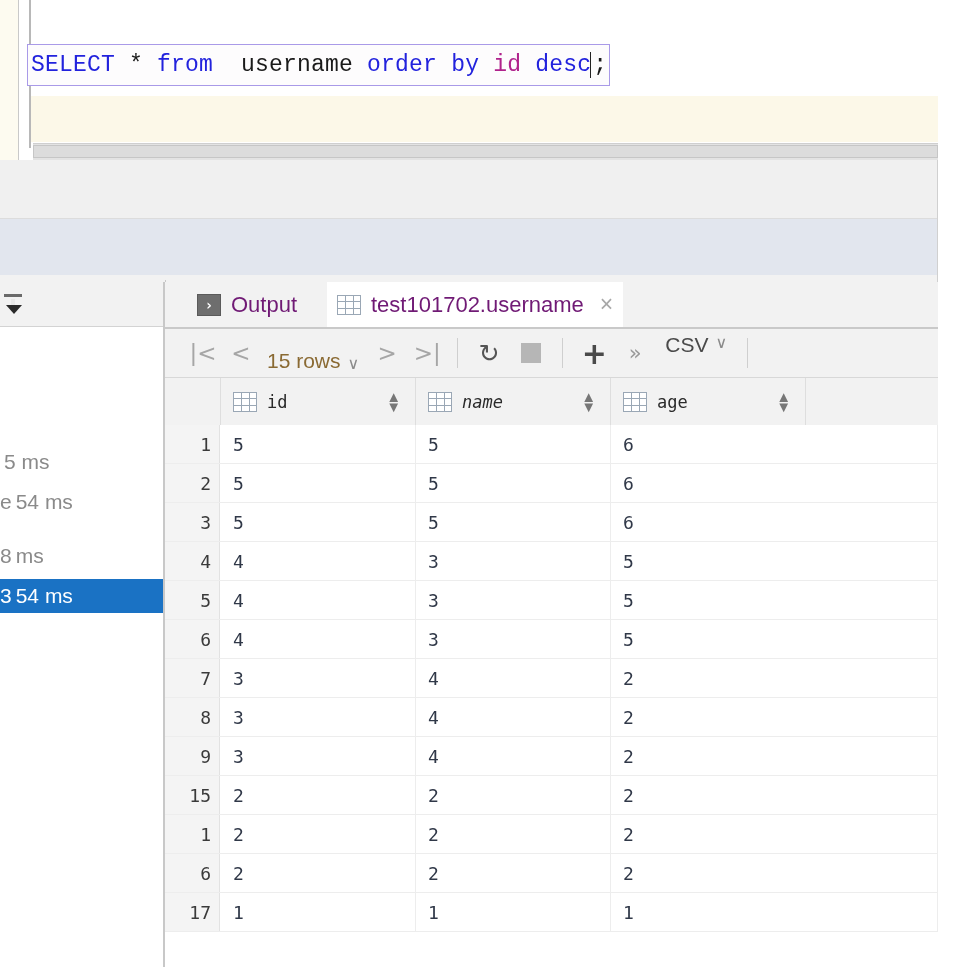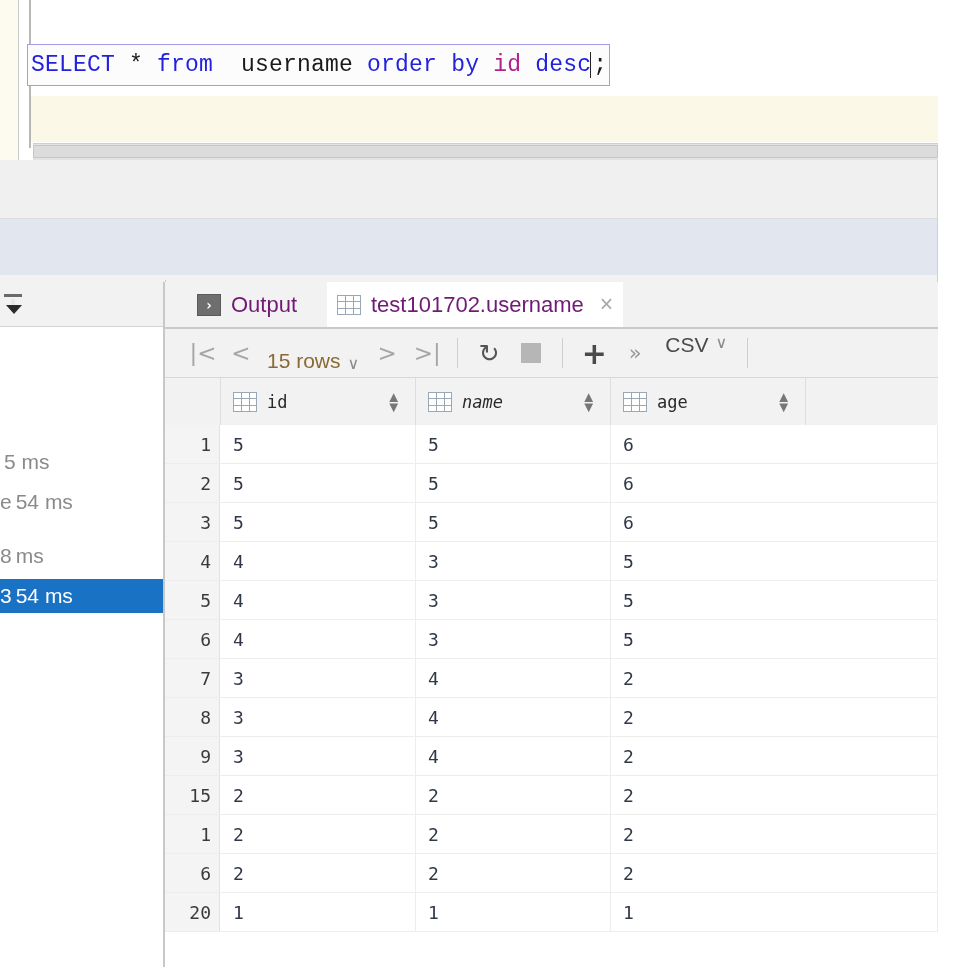--- a/index.html
+++ b/index.html
@@ -612,21 +612,21 @@
           <div class="cell" style="left: 251px; width: 195px;">2</div>
           <div class="cell" style="left: 446px; width: 327px;">2</div>
         </div>
         <div class="grid-row">
           <div class="row-num">6</div>
           <div class="cell" style="left: 56px; width: 195px;">2</div>
           <div class="cell" style="left: 251px; width: 195px;">2</div>
           <div class="cell" style="left: 446px; width: 327px;">2</div>
         </div>
         <div class="grid-row">
-          <div class="row-num">20</div>
+          <div class="row-num">17</div>
           <div class="cell" style="left: 56px; width: 195px;">1</div>
           <div class="cell" style="left: 251px; width: 195px;">1</div>
           <div class="cell" style="left: 446px; width: 327px;">1</div>
         </div>
       </div>
   </div>
 
 </div>
 
 <div id="outer-right"></div>

